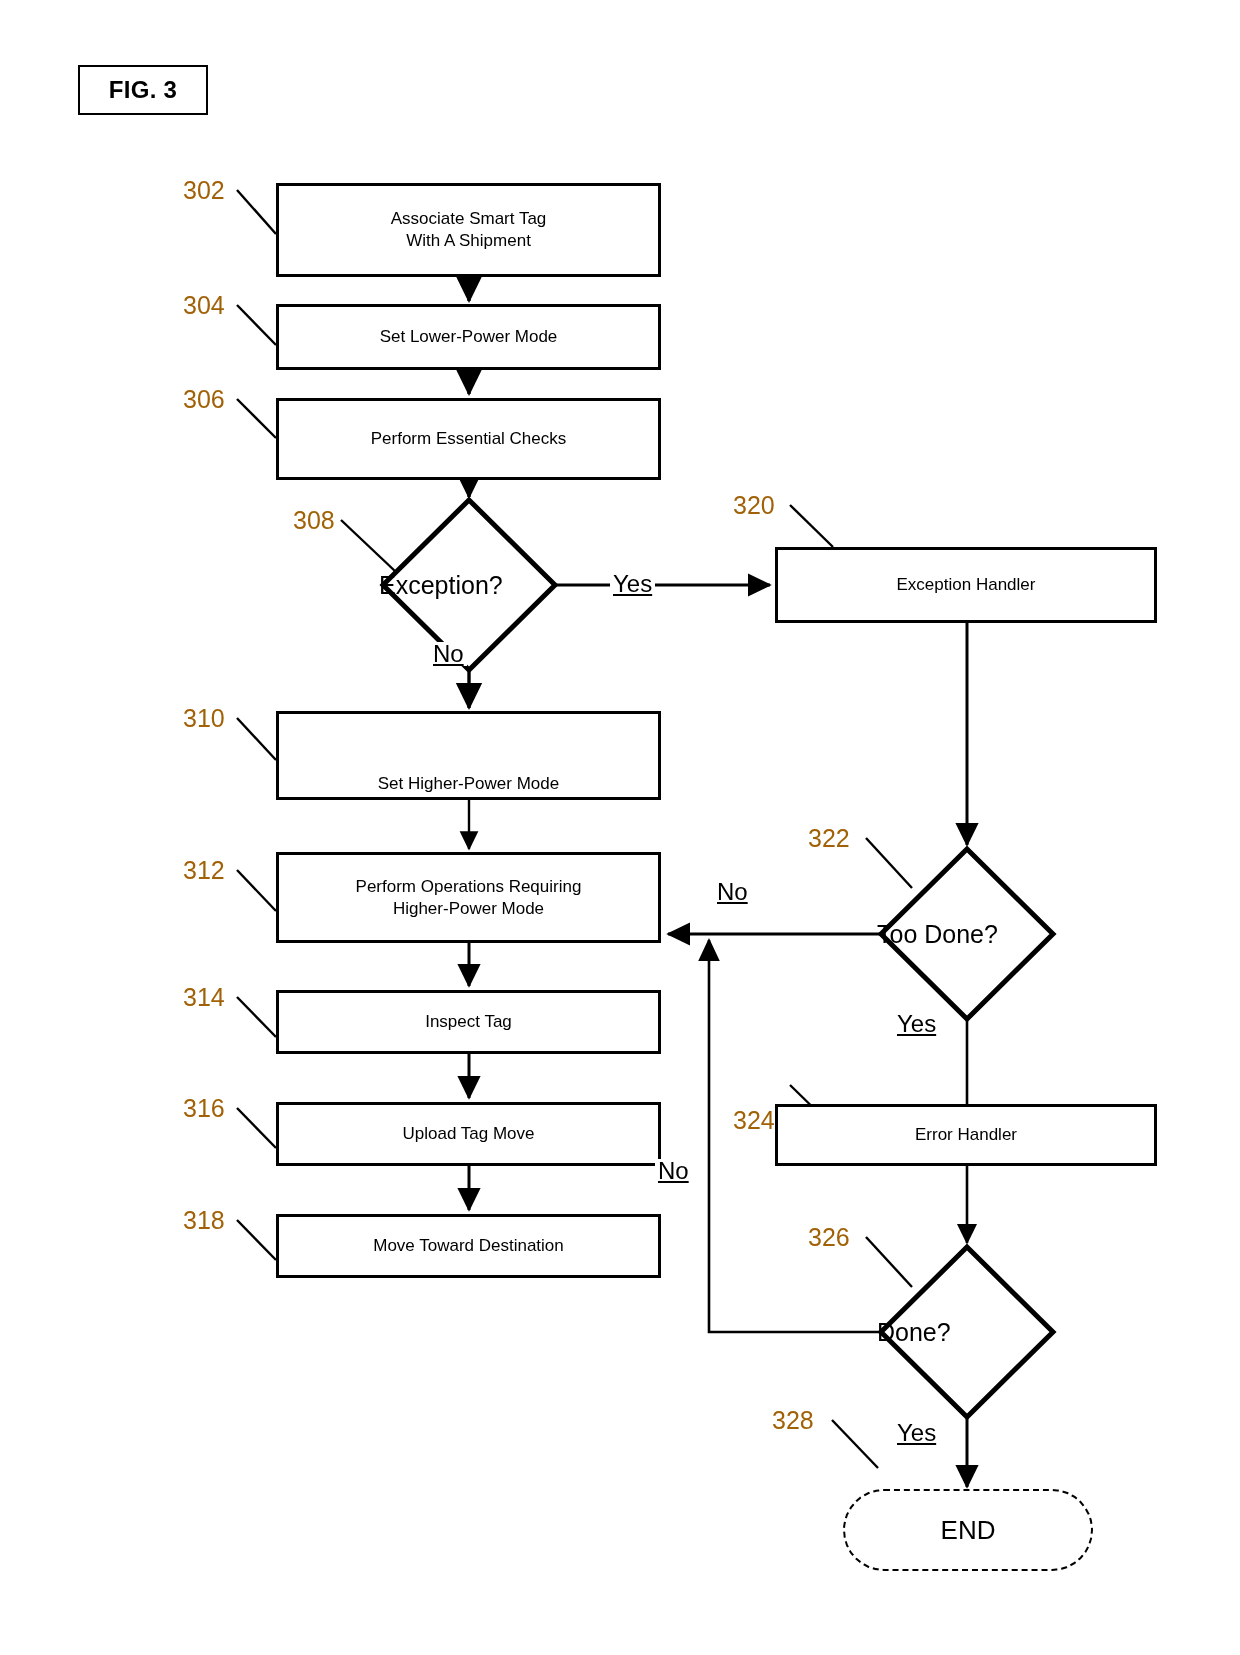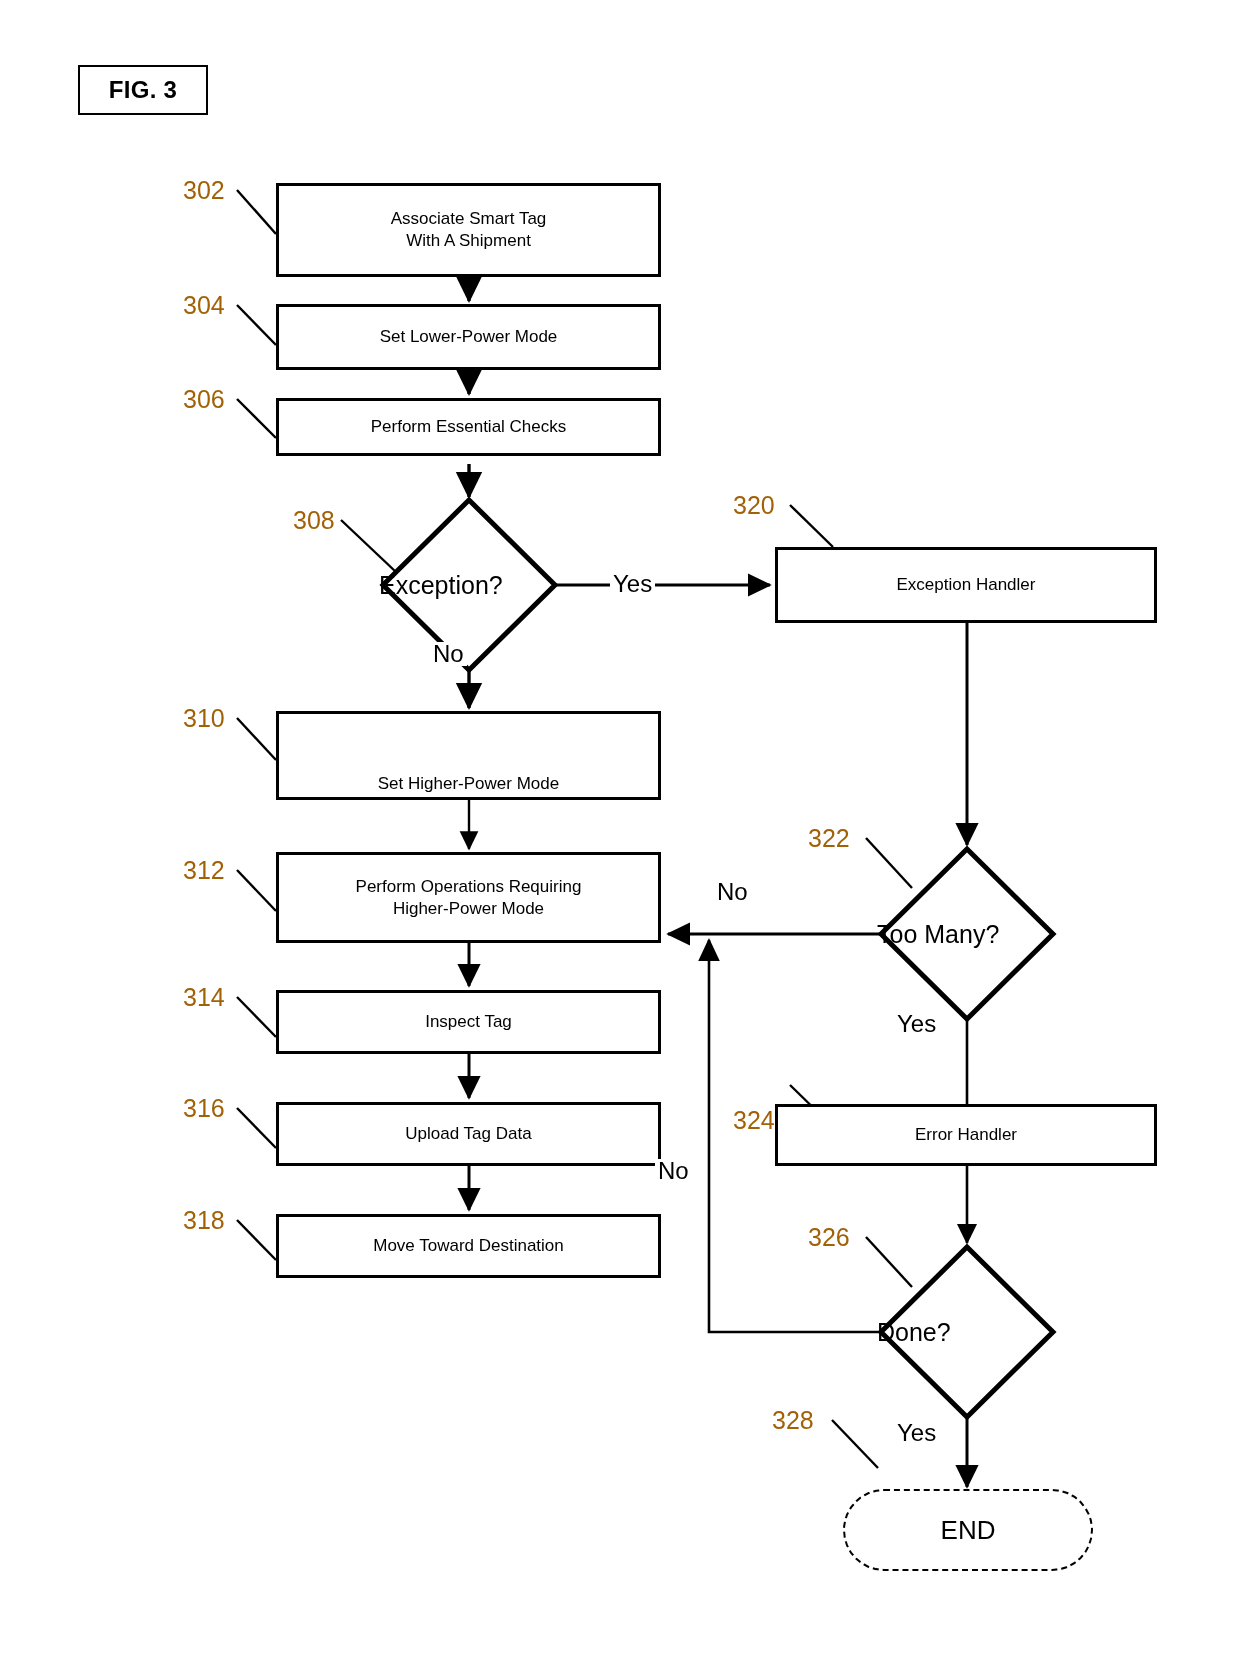--- a/index.html
+++ b/index.html
@@ -75,20 +75,21 @@
     white-space: nowrap;
   }
   
   .elabel {
     position: absolute;
     font-size: 24px;
     line-height: 1;
     background: #fff;
     padding: 0 3px;
     white-space: nowrap;
+    text-decoration: underline;
   }
   
   .dtext {
     position: absolute;
     font-size: 25px;
     line-height: 1;
     white-space: nowrap;
     text-align: left;
   }
 </style>
@@ -156,61 +157,61 @@
     <span>
       <span>Associate Smart Tag</span><br>
       <span>With A Shipment</span>
     </span>
   </div>
 
   <div class="node proc" style="left:276px; top:304px; width:385px; height:66px;">
     <span>Set Lower-Power Mode</span>
   </div>
 
-  <div class="node proc" style="left:276px; top:398px; width:385px; height:58px;">
+  <div class="node proc" style="left:276px; top:398px; width:385px; height:82px;">
     <span>Perform Essential Checks</span>
   </div>
 
   <div class="node proc" style="left:276px; top:711px; width:385px; height:89px;align-items:flex-end;">
     <span>Set Higher-Power Mode</span>
   </div>
 
   <div class="node proc" style="left:276px; top:852px; width:385px; height:91px;">
     <span>
       <span>Perform Operations Requiring</span><br>
       <span>Higher-Power Mode</span>
     </span>
   </div>
 
   <div class="node proc" style="left:276px; top:990px; width:385px; height:64px;">
     <span>Inspect Tag</span>
   </div>
 
   <div class="node proc" style="left:276px; top:1102px; width:385px; height:64px;">
-    <span>Upload Tag Data</span>
+    <span>Upload Tag Move</span>
   </div>
 
   <div class="node proc" style="left:276px; top:1214px; width:385px; height:64px;">
     <span>Move Toward Destination</span>
   </div>
 
   <div class="node proc" style="left:775px; top:547px; width:382px; height:76px;">
     <span>Exception Handler</span>
   </div>
 
   <div class="node proc" style="left:775px; top:1104px; width:382px; height:62px;">
     <span>Error Handler</span>
   </div>
 
   <div class="node terminator" style="left:843px; top:1489px; width:250px; height:82px;">
     <span>END</span>
   </div>
 
   <div class="dtext" style="left:379px; top:573px; width:180px;">Exception?</div>
-  <div class="dtext" style="left:877px; top:922px; width:180px;">Too Many?</div>
+  <div class="dtext" style="left:877px; top:922px; width:180px;">Too Done?</div>
   <div class="dtext" style="left:877px; top:1320px; width:180px;">Done?</div>
 
   <div class="ref" style="left:183px; top:178px;">302</div>
   <div class="ref" style="left:183px; top:293px;">304</div>
   <div class="ref" style="left:183px; top:387px;">306</div>
   <div class="ref" style="left:293px; top:508px;">308</div>
   <div class="ref" style="left:183px; top:706px;">310</div>
   <div class="ref" style="left:183px; top:858px;">312</div>
   <div class="ref" style="left:183px; top:985px;">314</div>
   <div class="ref" style="left:183px; top:1096px;">316</div>

